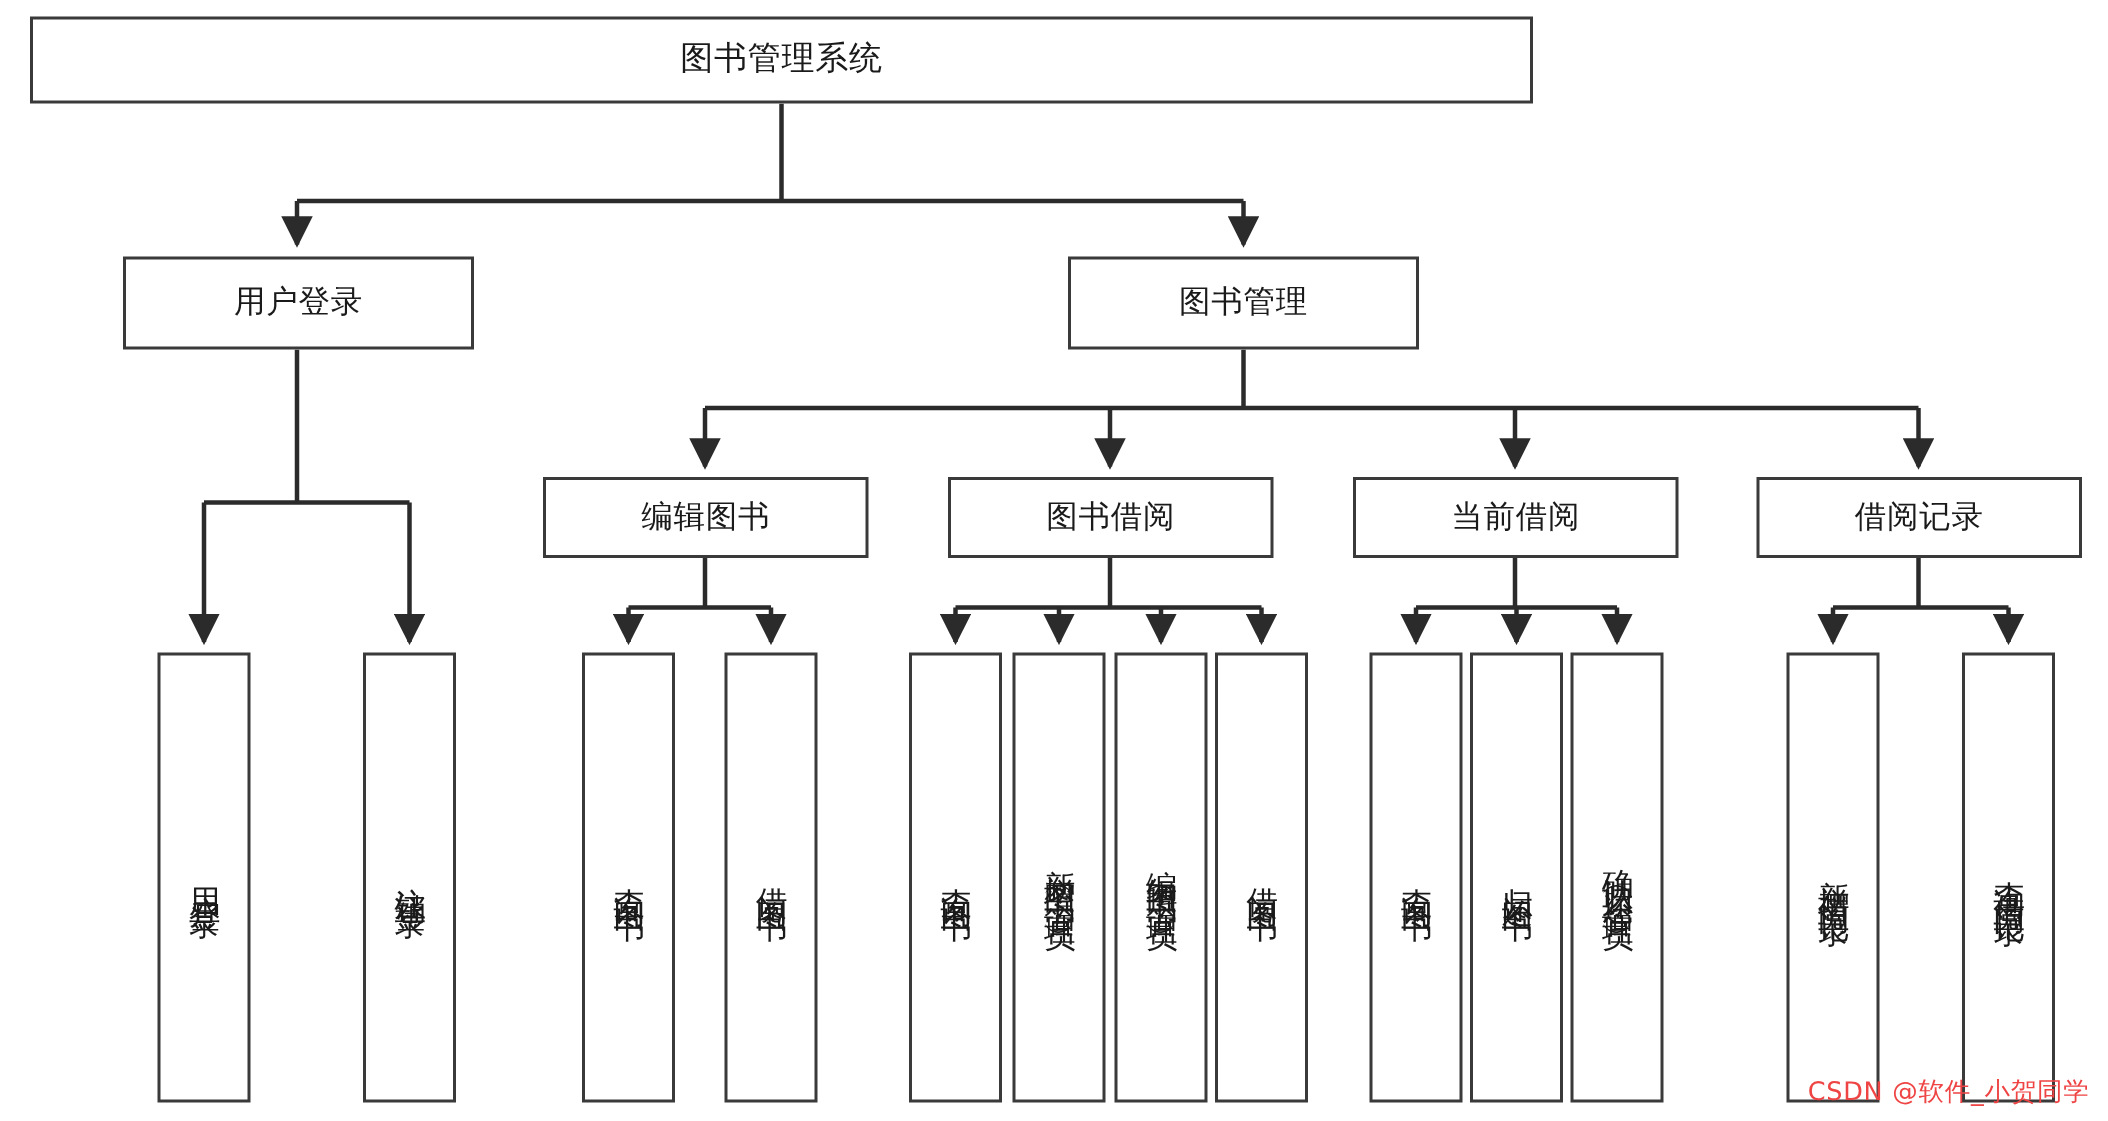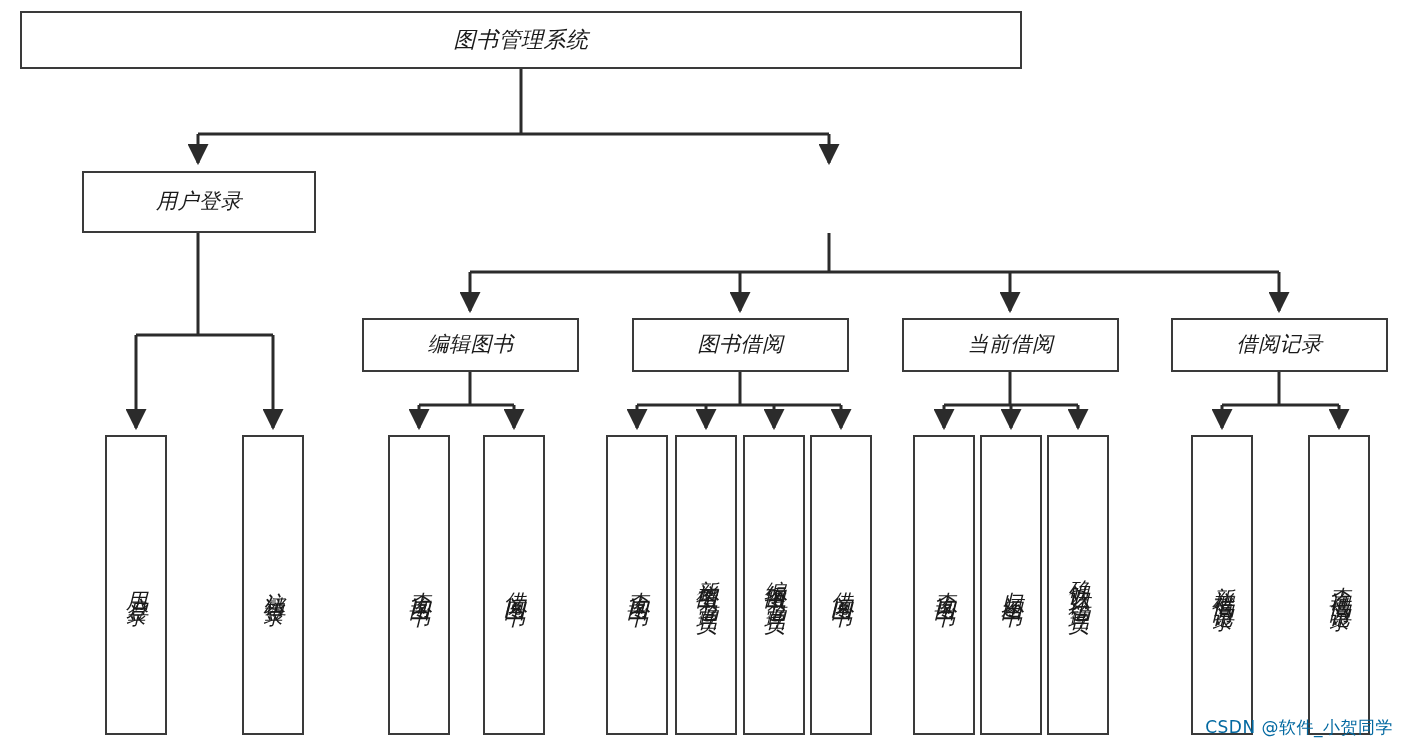--- a/index.html
+++ b/index.html
@@ -33,21 +33,20 @@
     border: 2px solid #3a3a3a;
     display: flex;
     align-items: center;
     justify-content: center;
     text-align: center;
     color: #1a1a1a;
     z-index: 2;
   }
   .node .node-label {
     display: block;
-    font-style: italic;
   }
   .node-h .node-label {
     font-size: 21px;
     line-height: 1.2;
     letter-spacing: 0.5px;
     white-space: nowrap;
   }
   .node-root .node-label {
     font-size: 22px;
   }
@@ -62,21 +61,21 @@
     line-height: 1.28;
     letter-spacing: 5px;
     white-space: nowrap;
     max-height: 100%;
   }
   #watermark {
     position: absolute;
     right: 12px;
     bottom: 8px;
     font-size: 17px;
-    color: #0369a1;
+    color: #ef4444;
     letter-spacing: 0.5px;
     z-index: 3;
     white-space: nowrap;
   }
 </style>
 </head>
 <body>
 
 <div id="diagram-root">
 
@@ -130,20 +129,23 @@
     </g>
   </svg>
 
   <div class="node node-h node-root" style="left:20px; top:11px; width:1002px; height:58px;">
     <span class="node-label">图书管理系统</span>
   </div>
 
   <div class="node node-h" style="left:82px; top:171px; width:234px; height:62px;">
     <span class="node-label">用户登录</span>
   </div>
+  <div class="node node-h" style="left:712px; top:171px; width:234px; height:62px;">
+    <span class="node-label">图书管理</span>
+  </div>
 
   <div class="node node-h" style="left:362px; top:318px; width:217px; height:54px;">
     <span class="node-label">编辑图书</span>
   </div>
   <div class="node node-h" style="left:632px; top:318px; width:217px; height:54px;">
     <span class="node-label">图书借阅</span>
   </div>
   <div class="node node-h" style="left:902px; top:318px; width:217px; height:54px;">
     <span class="node-label">当前借阅</span>
   </div>

